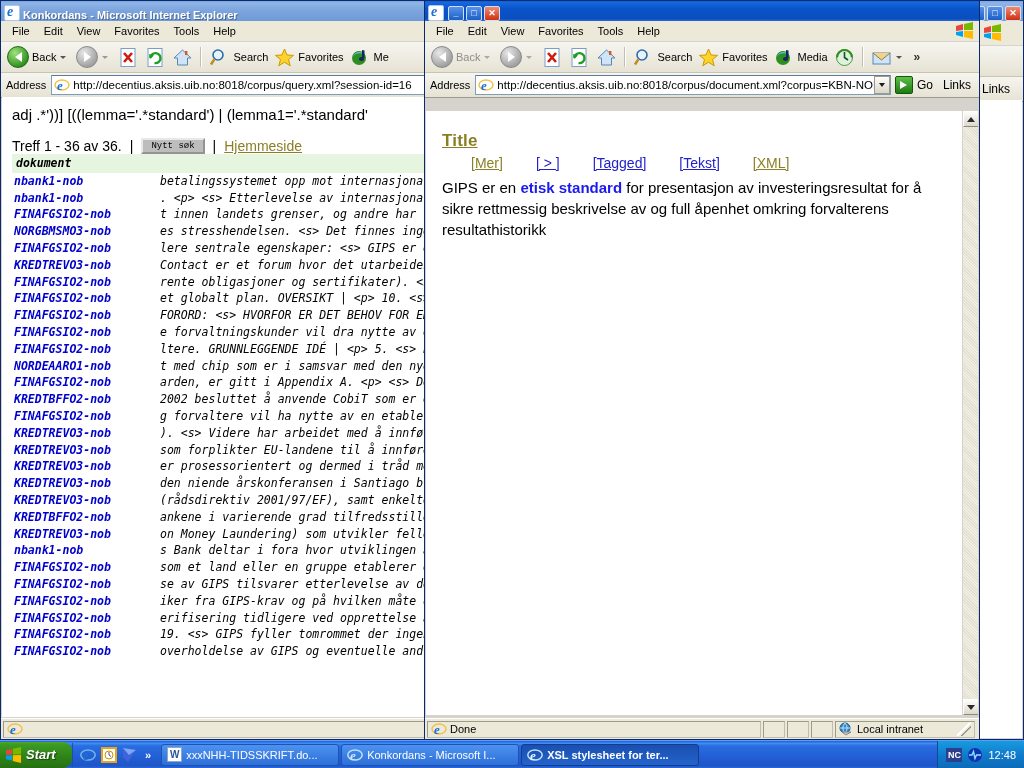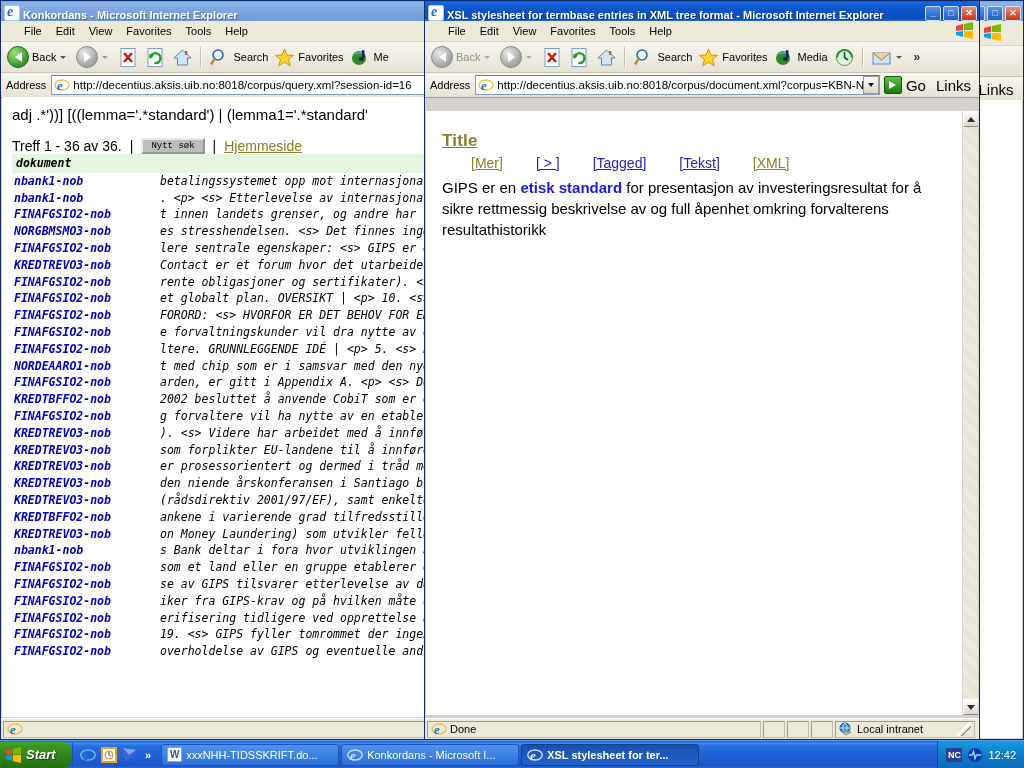--- a/index.html
+++ b/index.html
@@ -61,21 +61,21 @@
     box-sizing: border-box;
     line-height: 1;
   }
   .tb-btn.close { background: linear-gradient(180deg,#f08a70,#d03010); }
 
   
   .menubar {
     height: 20px; display: flex; align-items: center;
     background: #ece9d8;
     border-bottom: 1px solid #d6d3ce;
-    padding-left: 16px;
+    padding-left: 4px;
     position: relative;
   }
   .menu-item { padding: 2px 7px; font-size: 11px; color: #000; }
   .menu-flag {
     position: absolute; right: 4px; top: 1px;
     width: 20px; height: 17px;
   }
 
   
   .toolbar {
@@ -148,21 +148,21 @@
   }
   .go-btn { display: flex; align-items: center; padding: 0 4px; }
   .go-sq {
     width: 18px; height: 18px;
     background: linear-gradient(180deg,#5ec04a,#1d7a12);
     border: 1px solid #14560c;
     border-radius: 2px;
     display: flex; align-items: center; justify-content: center;
     box-sizing: border-box;
   }
-  .links-lbl { font-size: 15px; padding: 0 6px; }
+  .links-lbl { font-size: 12px; padding: 0 6px; }
 
   
   .client { background: #fff; position: relative; overflow: hidden; }
 
   
   .vscroll {
     position: absolute; top: 0; right: 0; width: 16px; bottom: 0;
     background: #f1efe2;
     border-left: 1px solid #d6d3ce;
     box-sizing: border-box;
@@ -616,21 +616,20 @@
             <text x="3" y="13" font-family="'Liberation Serif',serif" font-size="13" font-style="italic" font-weight="bold" fill="#1c6fd0">e</text>
           </svg>
         </span>
       </div>
     </div>
   </div>
 
   <div class="win" style="left:424px; top:0px; width:556px; height:740px;">
     <div class="titlebar">
       <div class="tb-icon"></div>
-      <div class="tb-title">XSL stylesheet for termbase entries in XML tree format - Microsoft Internet Explorer</div>
       <div class="tb-btns">
         <div class="tb-btn">_</div>
         <div class="tb-btn">□</div>
         <div class="tb-btn close">✕</div>
       </div>
     </div>
 
     <div class="menubar">
       <div class="menu-item">File</div>
       <div class="menu-item">Edit</div>
@@ -870,17 +869,17 @@
     </div>
 
     <div class="tray">
       <span class="nc-ic">NC</span>
       <span style="display:flex;">
         <svg width="16" height="16" viewBox="0 0 16 16">
           <circle cx="8" cy="8" r="7" fill="#1232b4"></circle>
           <path d="M2,8 L5,8 L6.5,4.5 L8,11.5 L9.5,8 L14,8" stroke="#7fe8ff" stroke-width="1.4" fill="none"></path>
         </svg>
       </span>
-      <span class="tray-clock">12:42</span>
+      <span class="tray-clock">12:48</span>
     </div>
   </div>
 
 </div>
 
 </body></html>

